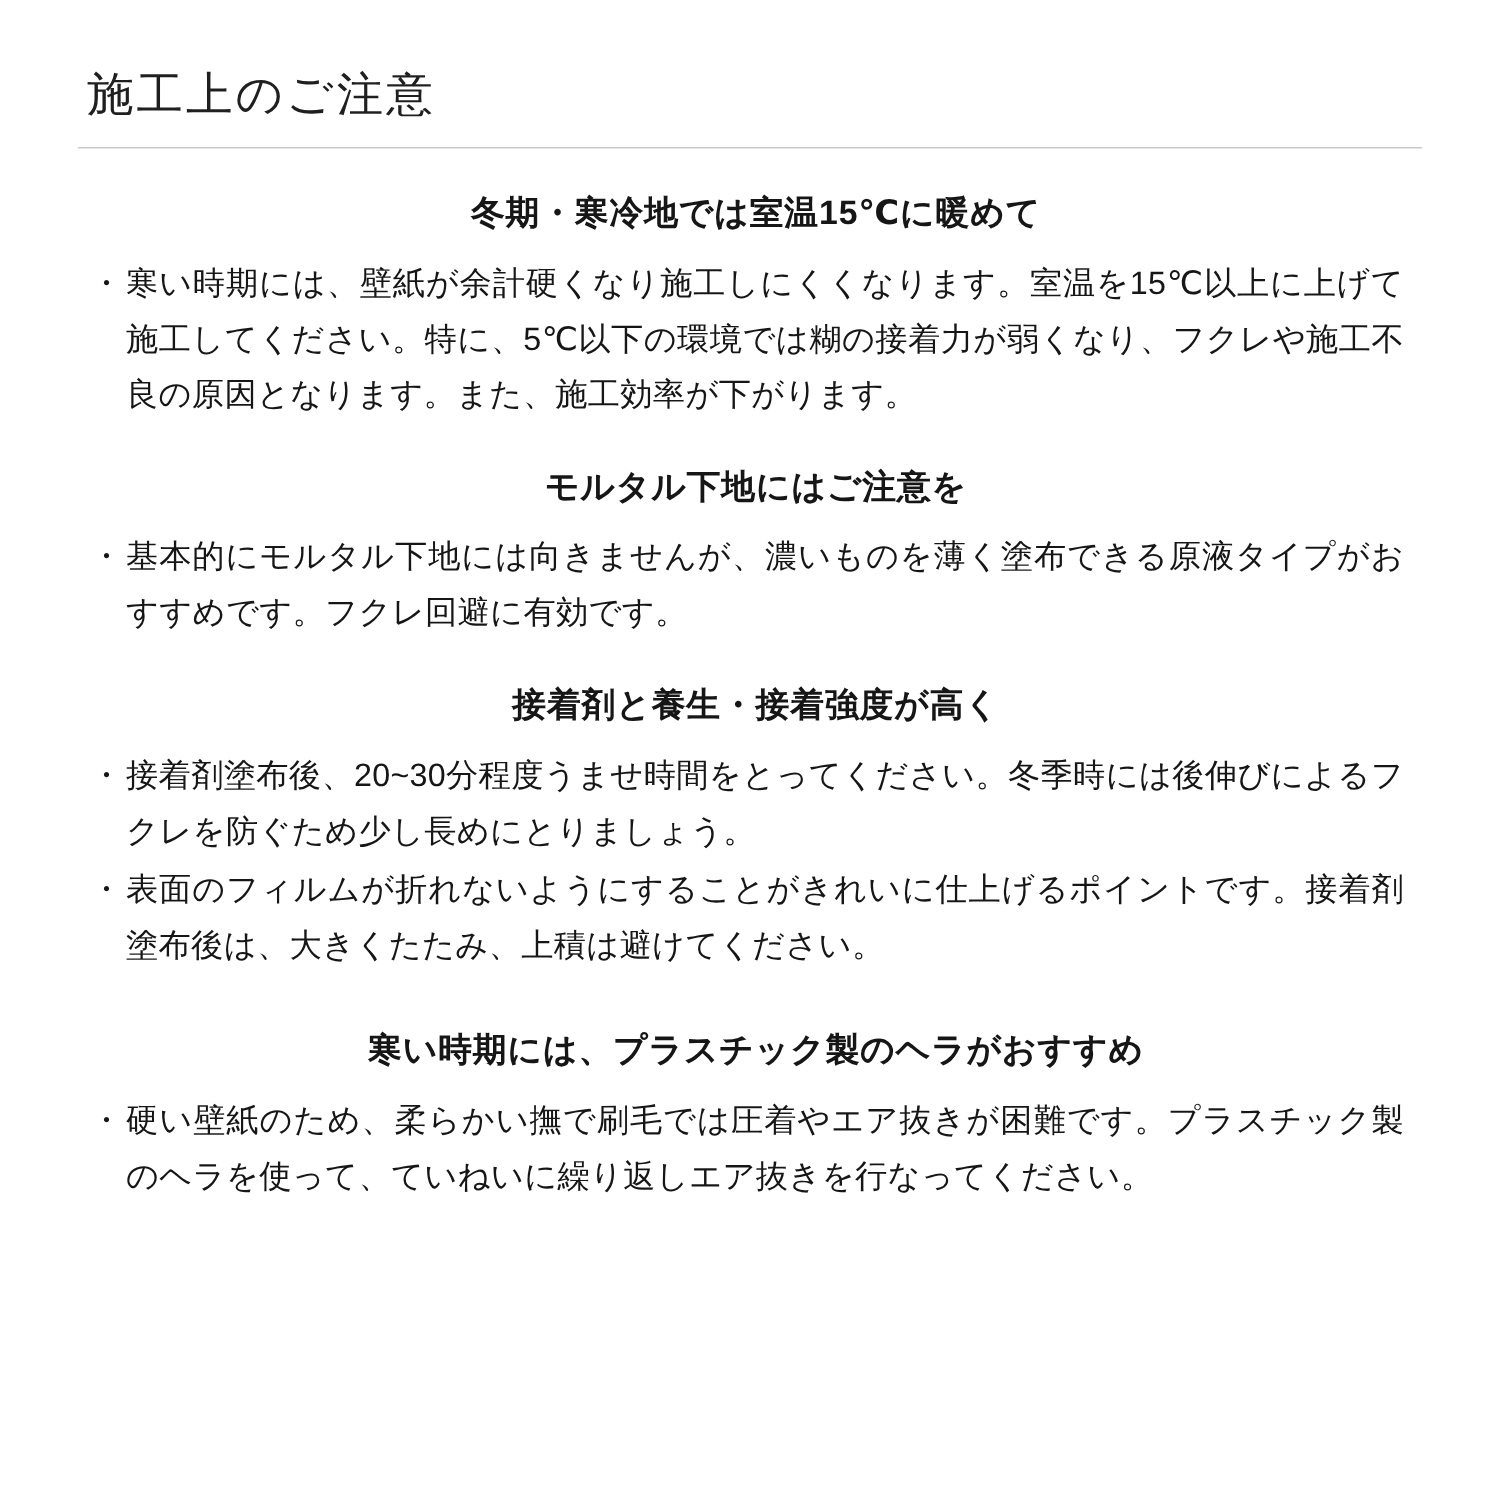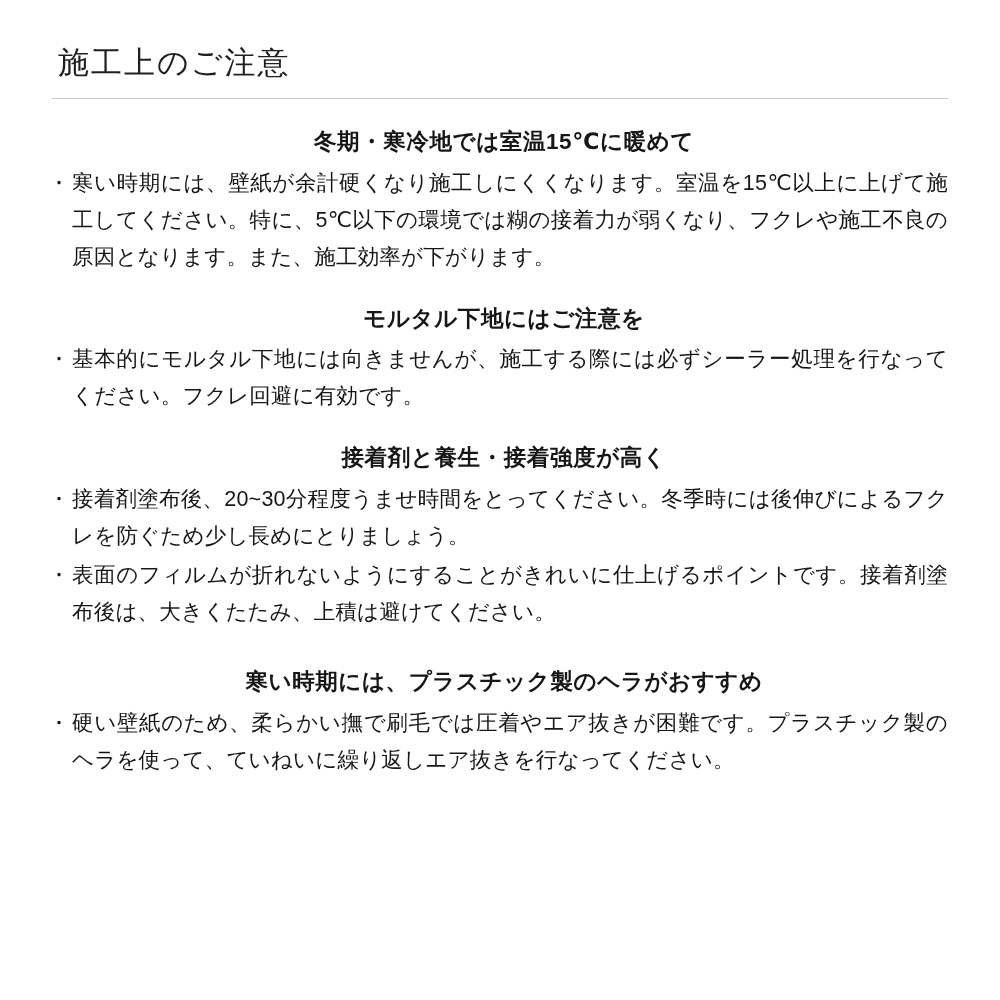--- a/index.html
+++ b/index.html
@@ -44,21 +44,21 @@
   .section-heading {
     font-size: 22.5px;
     font-weight: 700;
     letter-spacing: 0.6px;
     color: #161616;
     margin: 0 0 6px 8px;
     line-height: 1.5;
     text-align: center;
   }
   .bullet-list {
-    margin: 0;
+    margin: 12px;
     padding: 0;
     list-style: none;
   }
   .bullet-item {
     position: relative;
     font-size: 21.5px;
     line-height: 1.72;
     letter-spacing: 0.2px;
     color: #161616;
     padding-left: 20px;
@@ -88,21 +88,21 @@
   <div class="section">
     <h2 class="section-heading">冬期・寒冷地では室温15℃に暖めて</h2>
     <ul class="bullet-list">
       <li class="bullet-item">寒い時期には、壁紙が余計硬くなり施工しにくくなります。室温を15℃以上に上げて施工してください。特に、5℃以下の環境では糊の接着力が弱くなり、フクレや施工不良の原因となります。また、施工効率が下がります。</li>
     </ul>
   </div>
 
   <div class="section">
     <h2 class="section-heading">モルタル下地にはご注意を</h2>
     <ul class="bullet-list">
-      <li class="bullet-item">基本的にモルタル下地には向きませんが、施工する際には必ずシーラー処理を行なってください。フクレ回避に有効です。</li>
+      <li class="bullet-item">基本的にモルタル下地には向きませんが、濃いものを薄く塗布できる原液タイプがおすすめです。フクレ回避に有効です。</li>
     </ul>
   </div>
 
   <div class="section sec-gap-large">
     <h2 class="section-heading">接着剤と養生・接着強度が高く</h2>
     <ul class="bullet-list">
       <li class="bullet-item">接着剤塗布後、20~30分程度うませ時間をとってください。冬季時には後伸びによるフクレを防ぐため少し長めにとりましょう。</li>
       <li class="bullet-item">表面のフィルムが折れないようにすることがきれいに仕上げるポイントです。接着剤塗布後は、大きくたたみ、上積は避けてください。</li>
     </ul>
   </div>

